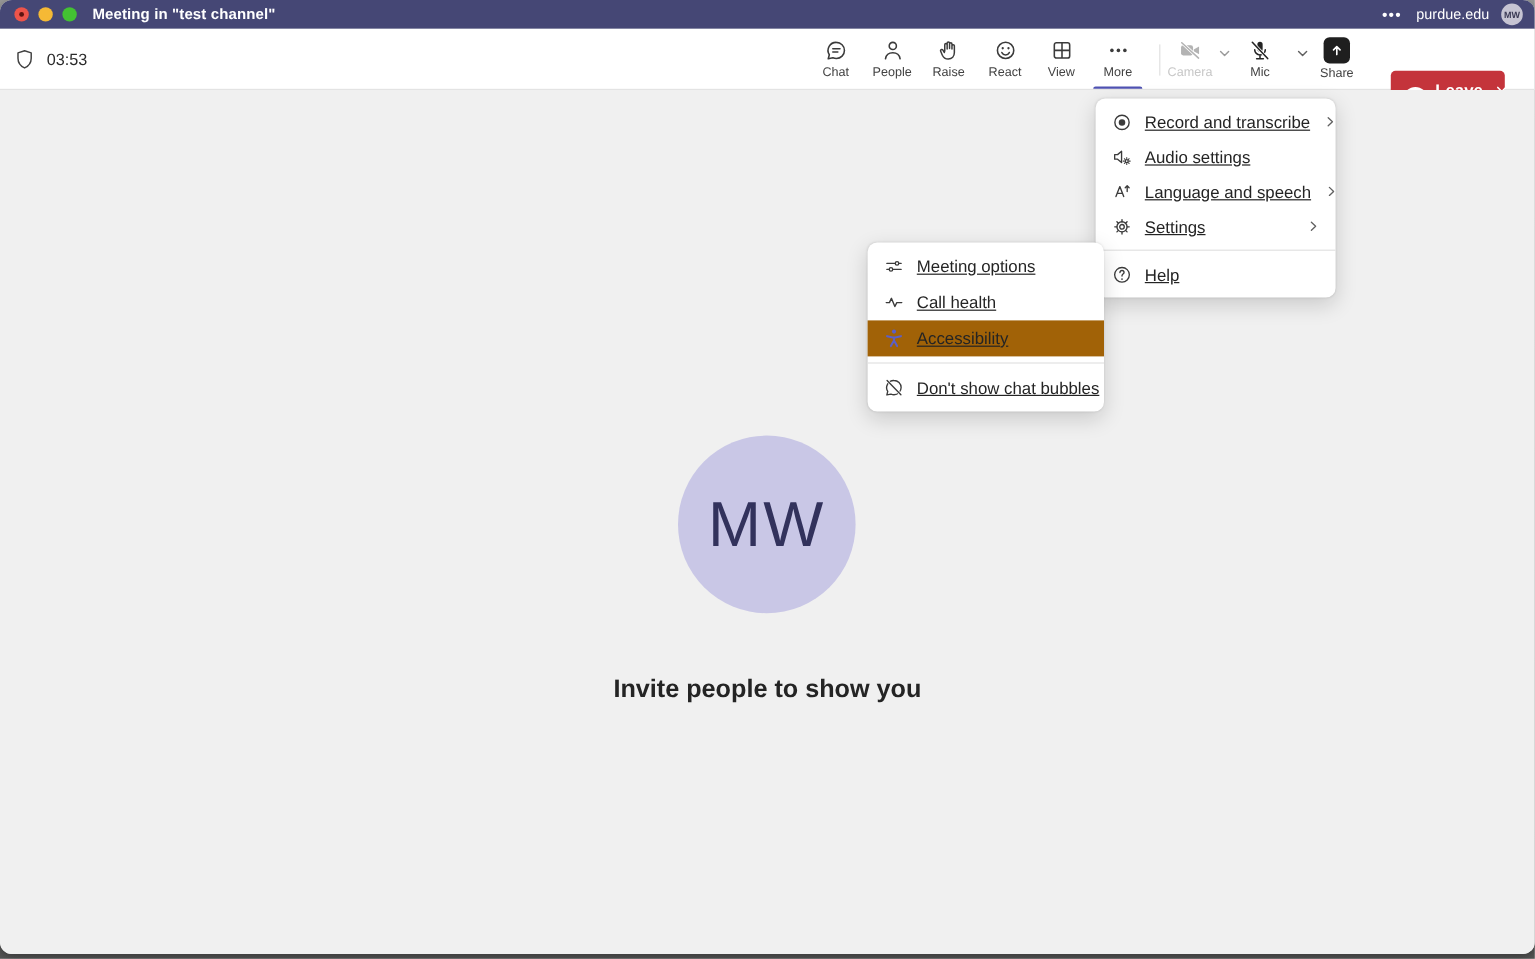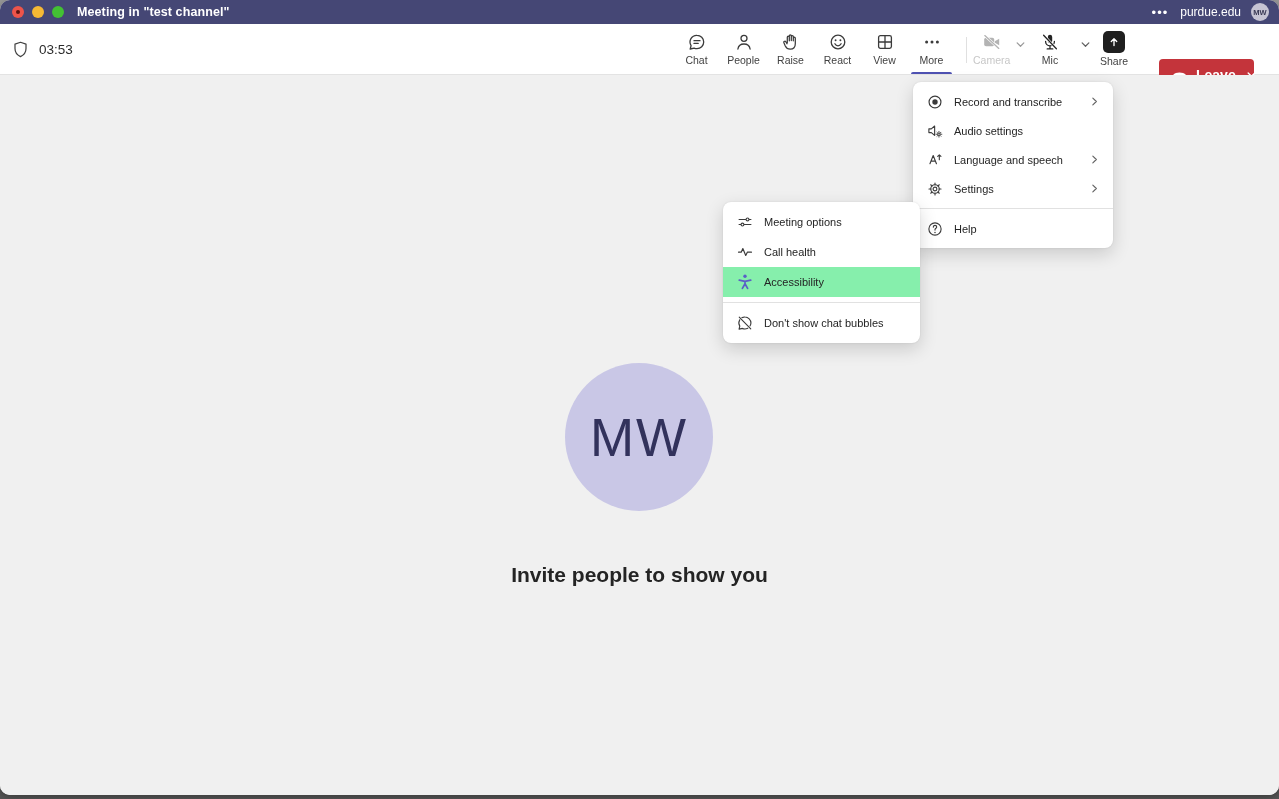--- a/index.html
+++ b/index.html
@@ -98,22 +98,22 @@
     box-shadow:0 6px 18px rgba(0,0,0,.16), 0 0 2px rgba(0,0,0,.10);
     padding:5px 0;
   }
   .more-menu { left:913px; top:82px; width:200px; }
   .ctx-menu { left:723px; top:202px; width:197px; }
   .mi {
     display:flex; align-items:center; gap:10px; padding:0 12px 0 13px;
     cursor:pointer; height:29px;
   }
   .ctx-menu .mi { height:30px; }
-  .mi-label { font-size:11px; color:#242424; flex:1; white-space:nowrap; }
-  .mi.highlight { background:#86efac; }
+  .mi-label { font-size:14px; color:#242424; flex:1; white-space:nowrap;text-decoration:underline; }
+  .mi.highlight { background:#a16207; }
   .menu-divider { border-top:1px solid #E1E1E1; margin:5px 0; }
   .mi-icon, .mi-chev { display:flex; align-items:center; }
   svg { display:block; }
 </style>
 </head>
 <body>
 
 <div class="window">
 
   <div class="titlebar">

